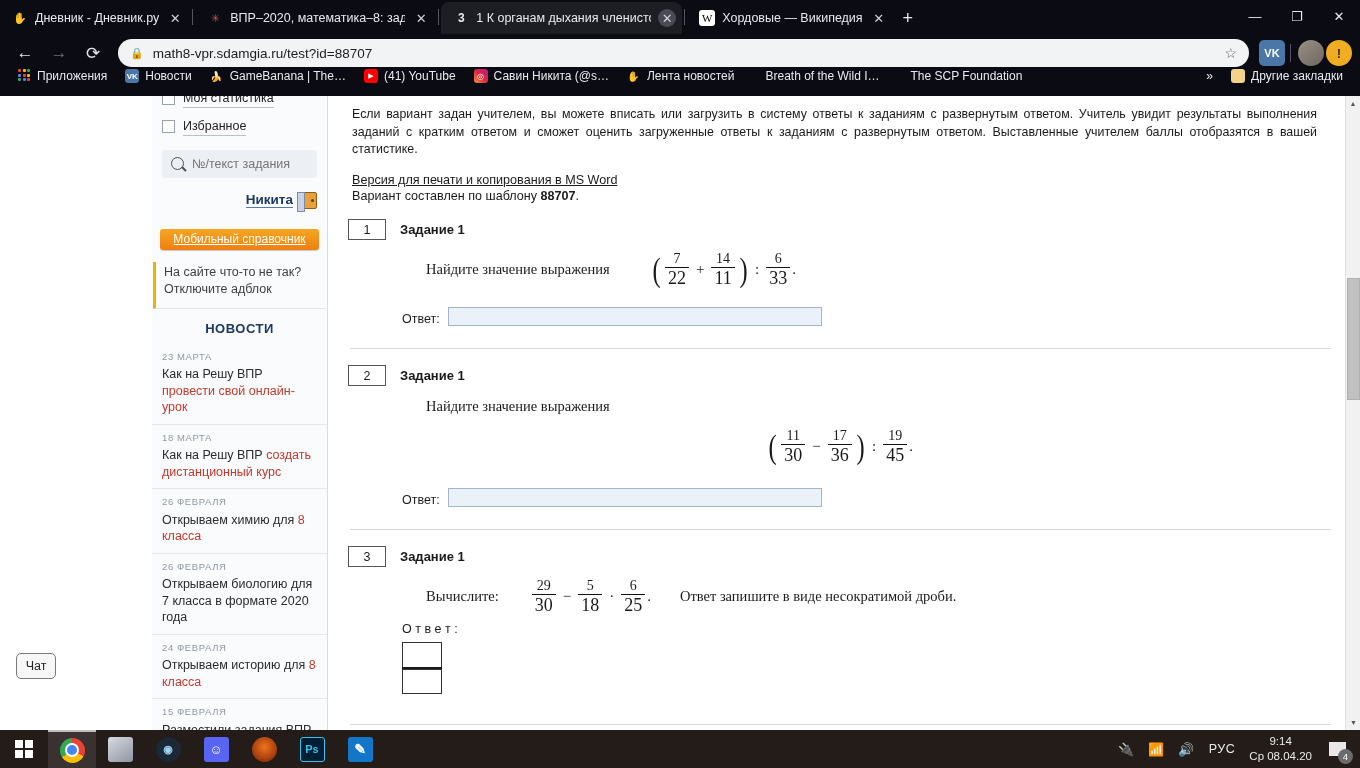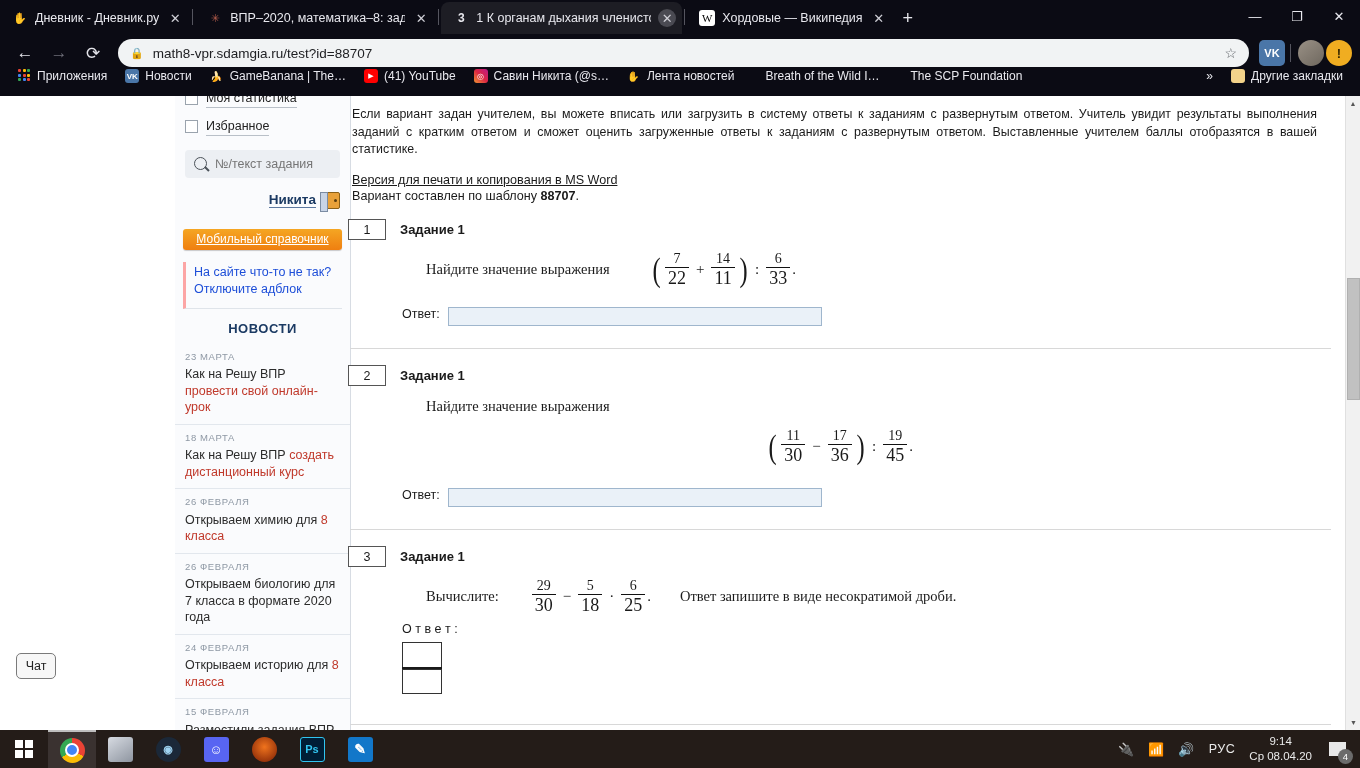--- a/index.html
+++ b/index.html
@@ -72,58 +72,58 @@
   .bmico { width:14px; height:14px; flex:0 0 14px; display:flex; align-items:center; justify-content:center; font-size:10px; border-radius:3px; }
   .bm-apps { display:grid; grid-template-columns:repeat(3,3px); grid-template-rows:repeat(3,3px); gap:1.5px; }
   .bm-apps i { width:3px; height:3px; display:block; border-radius:1px; }
   .bm-spacer { flex:1; }
 
   
   .page { position:absolute; left:0; top:96px; width:1360px; height:634px; background:#fff; }
   .viewport { position:absolute; left:0; top:0; width:1345px; height:634px; overflow:hidden; background:#fff; }
 
   
-  .sidebar { position:absolute; left:175px; top:0; width:176px; height:634px; background:#fafbfd; border-right:1px solid #d7dce3; font-size:12.5px; color:#222; }
+  .sidebar { position:absolute; left:152px; top:0; width:176px; height:634px; background:#fafbfd; border-right:1px solid #d7dce3; font-size:12.5px; color:#222; }
   .chk-row { display:flex; align-items:center; gap:8px; padding:2px 10px; }
   .chk { width:13px; height:13px; border:1px solid #9aa3ad; background:#fff; flex:0 0 13px; }
   .chk-row .lbl { border-bottom:1px solid #b9c0c8; line-height:1.35; }
   .searchbox { margin:12px 10px 10px; height:28px; background:#eceff3; border-radius:4px; display:flex; align-items:center; gap:8px; padding:0 9px; color:#8b929a; font-size:12.5px; }
   .mag { width:13px; height:13px; border:1.6px solid #4b5259; border-radius:50%; position:relative; flex:0 0 13px; }
   .mag::after { content:''; position:absolute; width:6px; height:1.6px; background:#4b5259; right:-4px; bottom:0px; transform:rotate(45deg); }
   .user-row { display:flex; align-items:center; gap:7px; padding:4px 10px 8px;justify-content:flex-end; }
   .user-row .uname { font-weight:bold; font-size:13.5px; color:#1b3a63; border-bottom:1px solid #5d79a0; }
   .door { width:17px; height:17px; background:#e8a13a; border:1px solid #8a6018; position:relative; border-radius:2px; }
   .door::after { content:''; position:absolute; right:2px; top:6px; width:3px; height:3px; background:#5b3d0d; border-radius:50%; }
   .door::before { content:''; position:absolute; left:-4px; top:-1px; width:6px; height:18px; background:#c8d4e6; border:1px solid #7b8ca3; }
   .orange-btn {
     margin:12px 8px; height:21px; display:flex; align-items:center; justify-content:center;
     background:linear-gradient(#f5a623,#ef7f10); color:#fff; font-size:12px;
     border-radius:3px; text-decoration:underline; box-shadow:0 1px 1px rgba(0,0,0,.2);
   }
-  .adblock { margin:10px 8px 0; padding:2px 0 10px 8px; border-left:3px solid #fca5a5; border-bottom:1px solid #dfe4ea; line-height:1.35; color:#1d4ed8; font-size:12.5px; }
+  .adblock { margin:10px 1px 0; padding:2px 0 10px 8px; border-left:3px solid #eab308; border-bottom:1px solid #dfe4ea; line-height:1.35; color:#404040; font-size:12.5px; }
   .news-head { text-align:center; font-weight:bold; font-size:13px; color:#1b3a63; letter-spacing:.5px; padding:12px 0 8px; }
   .news-item { padding:7px 10px 8px; border-bottom:1px solid #e2e7ed; line-height:1.32; }
   .news-date { font-size:9.5px; color:#8e98a4; letter-spacing:.6px; margin-bottom:3px; }
   .news-title { font-size:12.5px; color:#2b2b2b; }
   .news-title .hl { color:#c0392b; }
 
   
   .content { position:absolute; left:344px; top:0; width:1001px; height:634px; padding:10px 14px 0 4px; color:#1a1a1a; }
   .intro { font-size:12.4px; line-height:1.43; text-align:justify; padding:0 14px 0 4px; }
   .printlink { display:inline-block; margin-top:14px; font-size:12.6px; color:#1a1a1a; text-decoration:underline; }
   .tplline { font-size:12.6px; margin-top:1px; }
   .tplline b { font-weight:bold; }
 
   .task { padding-top:16px; }
   .task-head { display:flex; align-items:center; gap:0; }
   .tnum { width:38px; height:21px; border:1px solid #555; display:flex; align-items:center; justify-content:center; font-size:12.5px; background:#fff; }
   .ttitle { font-weight:bold; font-size:13px; margin-left:14px; }
   .tbody { font-family:"Liberation Serif", serif; font-size:14.5px; padding-left:78px; margin-top:12px; display:flex; align-items:center; flex-wrap:wrap;gap:24px; }
   .tbody.center-expr { justify-content:center; padding-left:0; }
-  .ans-row { display:flex; align-items:flex-start; gap:8px; padding-left:54px; margin-top:20px; }
+  .ans-row { display:flex; align-items:flex-end; gap:8px; padding-left:54px; margin-top:20px; }
   .ans-label { font-size:12.5px; color:#1a1a1a; }
   .ans-input { width:374px; height:19px; background:#eaf1f8; border:1px solid #9fb6cd; }
   .divider { height:1px; background:#d8d8d8; margin:22px 0 0 2px; }
 
   
   .mfrac { display:inline-flex; flex-direction:column; align-items:center; vertical-align:middle; margin:0 2px; line-height:1; }
   .mfrac .num { padding:0 3px 1px; font-size:14px; }
   .mfrac .den { padding:1px 3px 0; font-size:18px; border-top:1px solid #111; }
   .paren { font-size:34px; line-height:0.8; font-weight:300; margin:0 1px; display:inline-block; transform:scaleX(.72); }
   .op { margin:0 5px; font-size:15px; }

